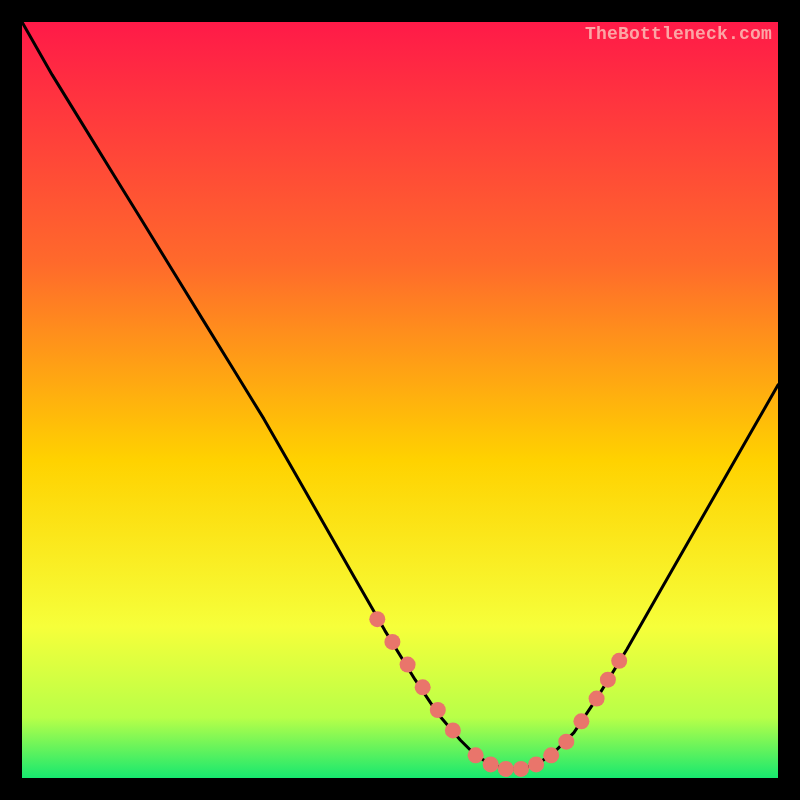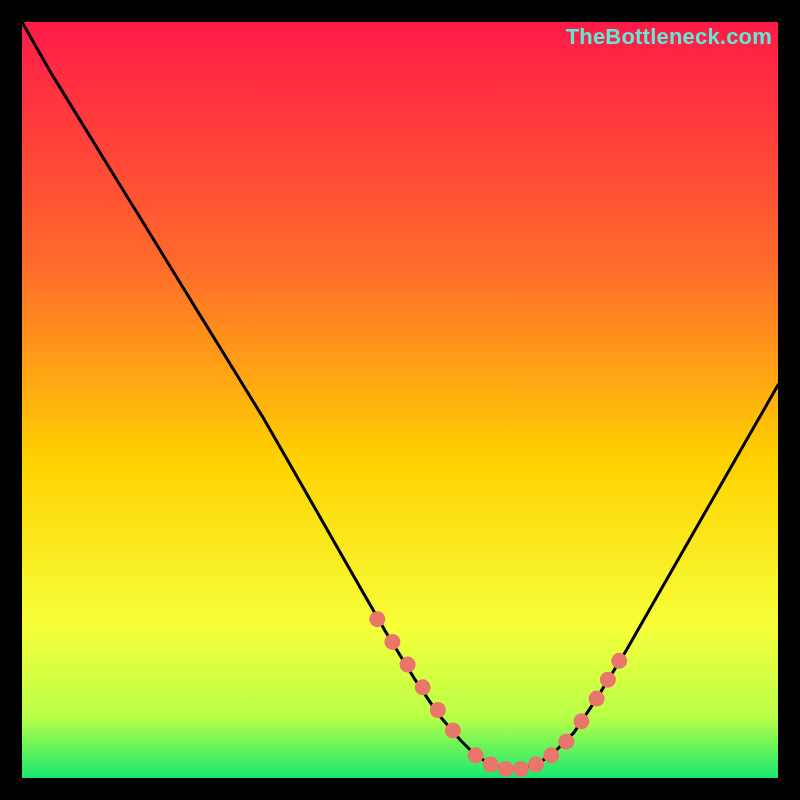--- a/index.html
+++ b/index.html
@@ -15,23 +15,23 @@
     left: 22px;
     top: 22px;
     width: 756px;
     height: 756px;
     background: #000;
   }
   .watermark {
     position: absolute;
     top: 2px;
     right: 6px;
-    color: #5eead4;
-    font-family: Liberation Sans, sans-serif;
-    font-size: 22px;
+    color: #fca5a5;
+    font-family: Liberation Mono, monospace;
+    font-size: 18px;
     font-weight: 600;
     z-index: 10;
     letter-spacing: 0.2px;
   }
   svg {
     display: block;
     position: absolute;
     left: 0;
     top: 0;
   }

